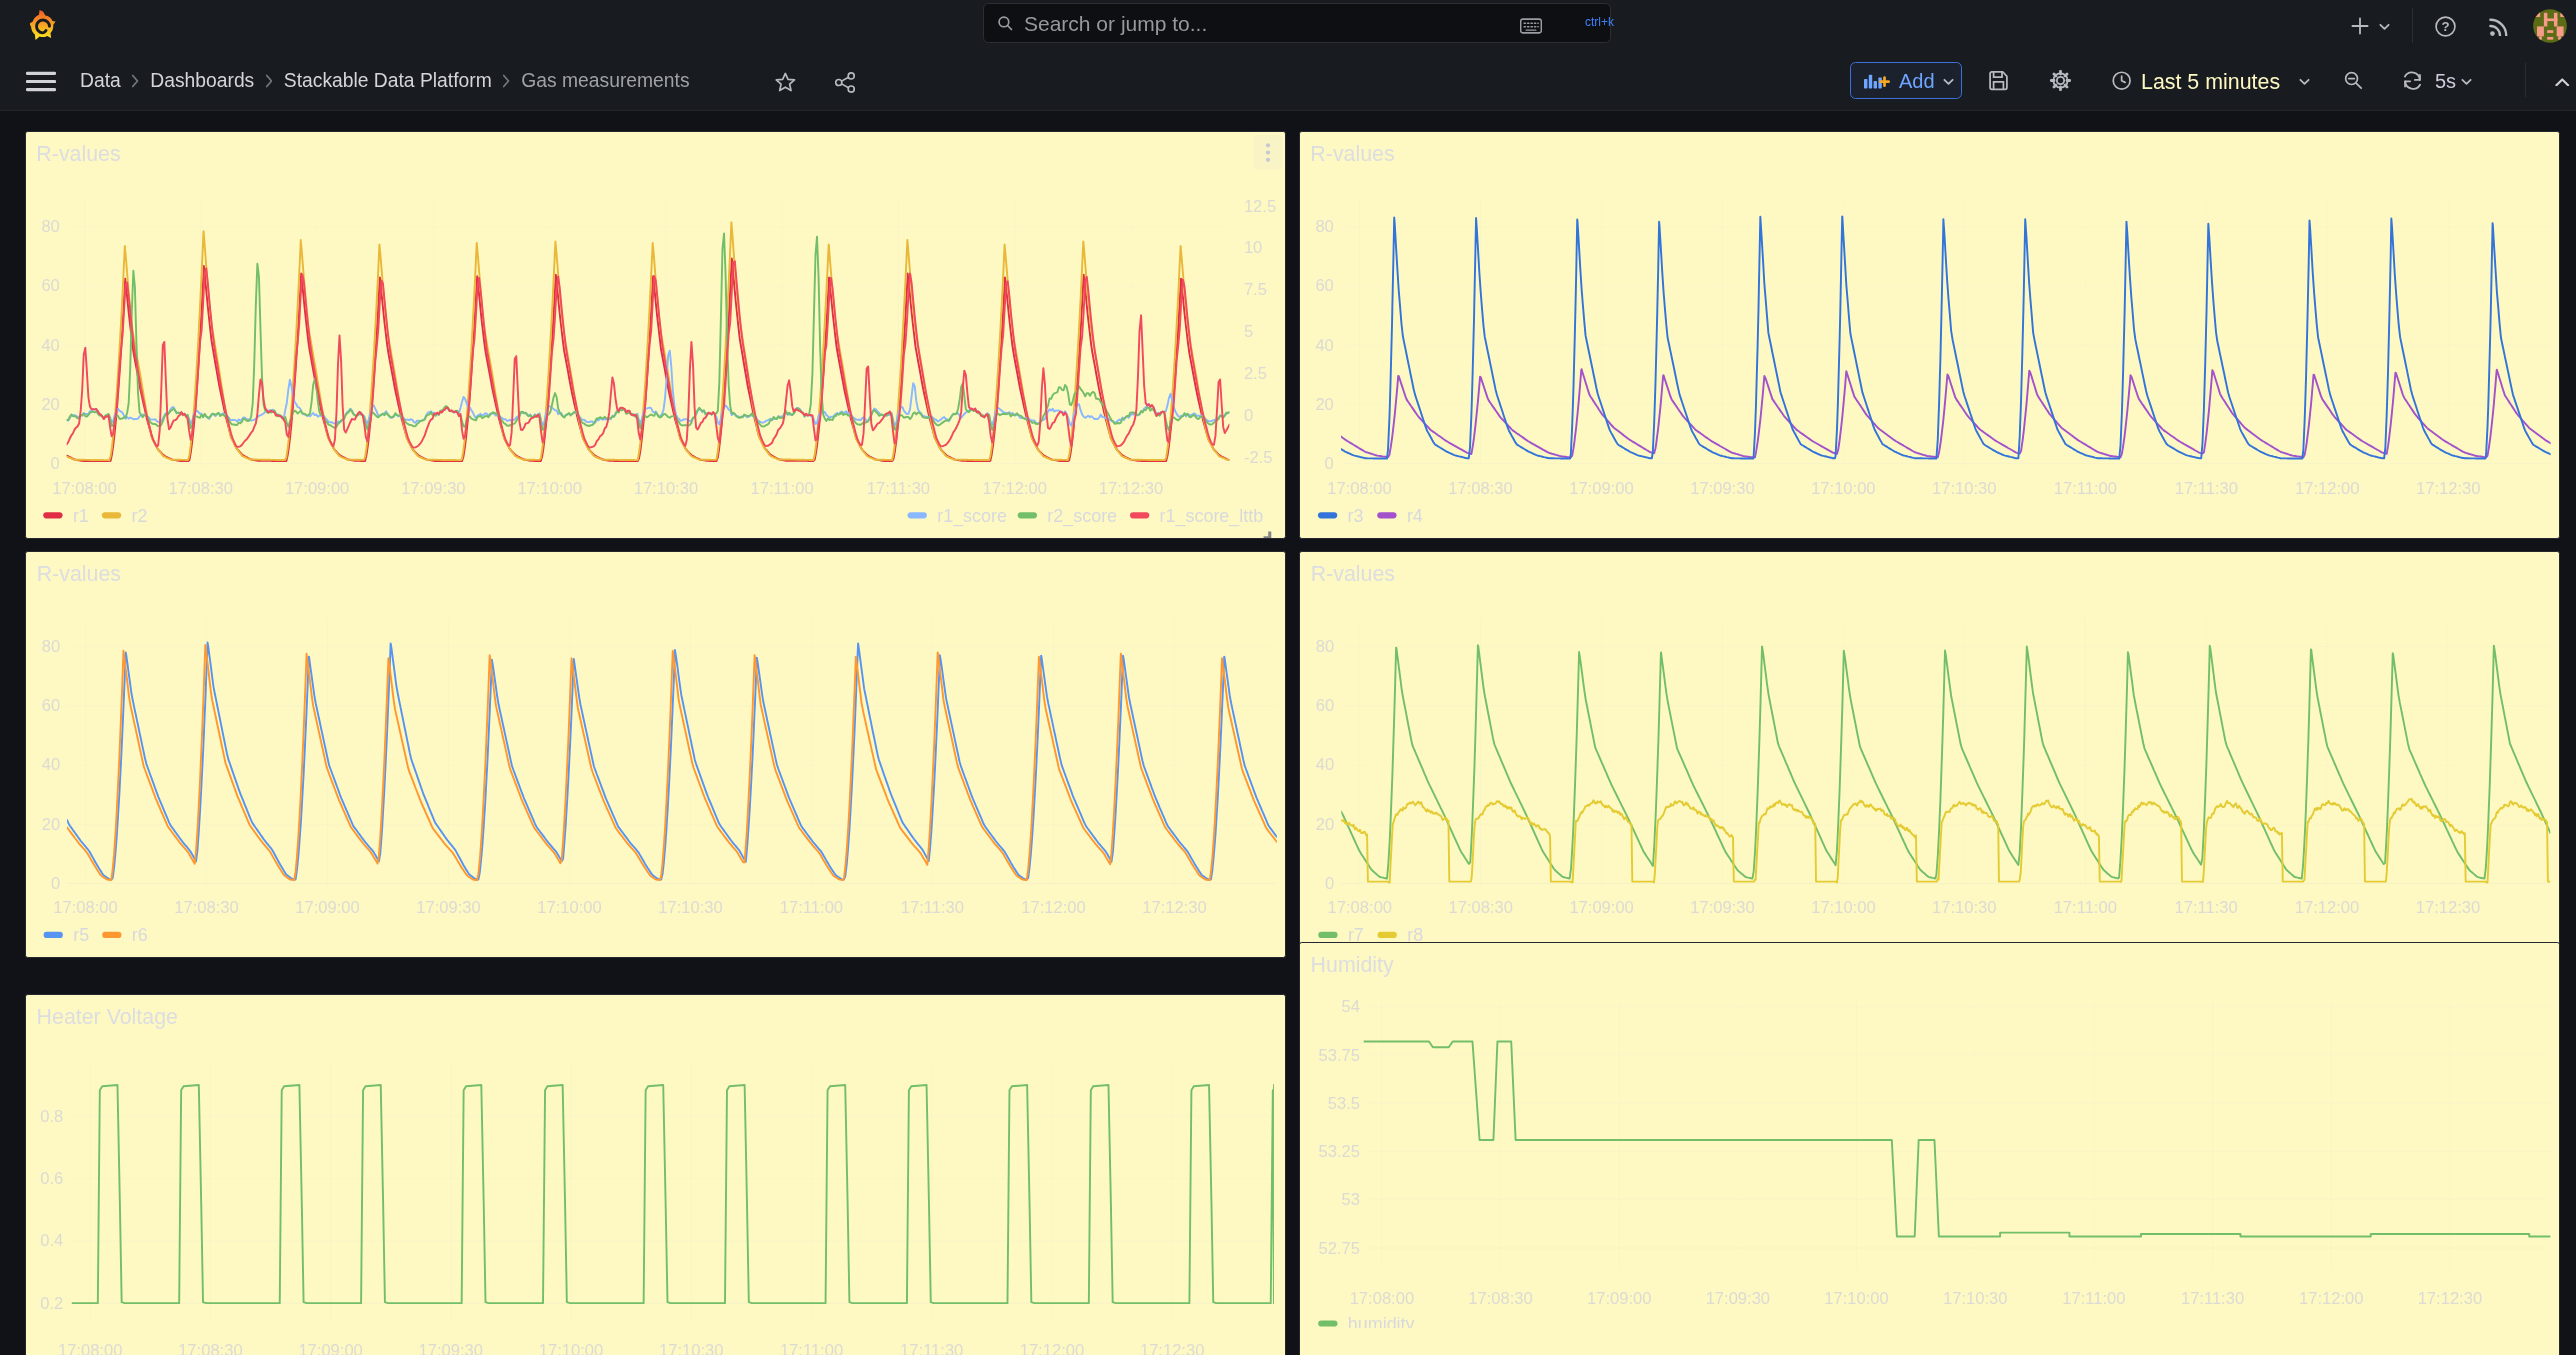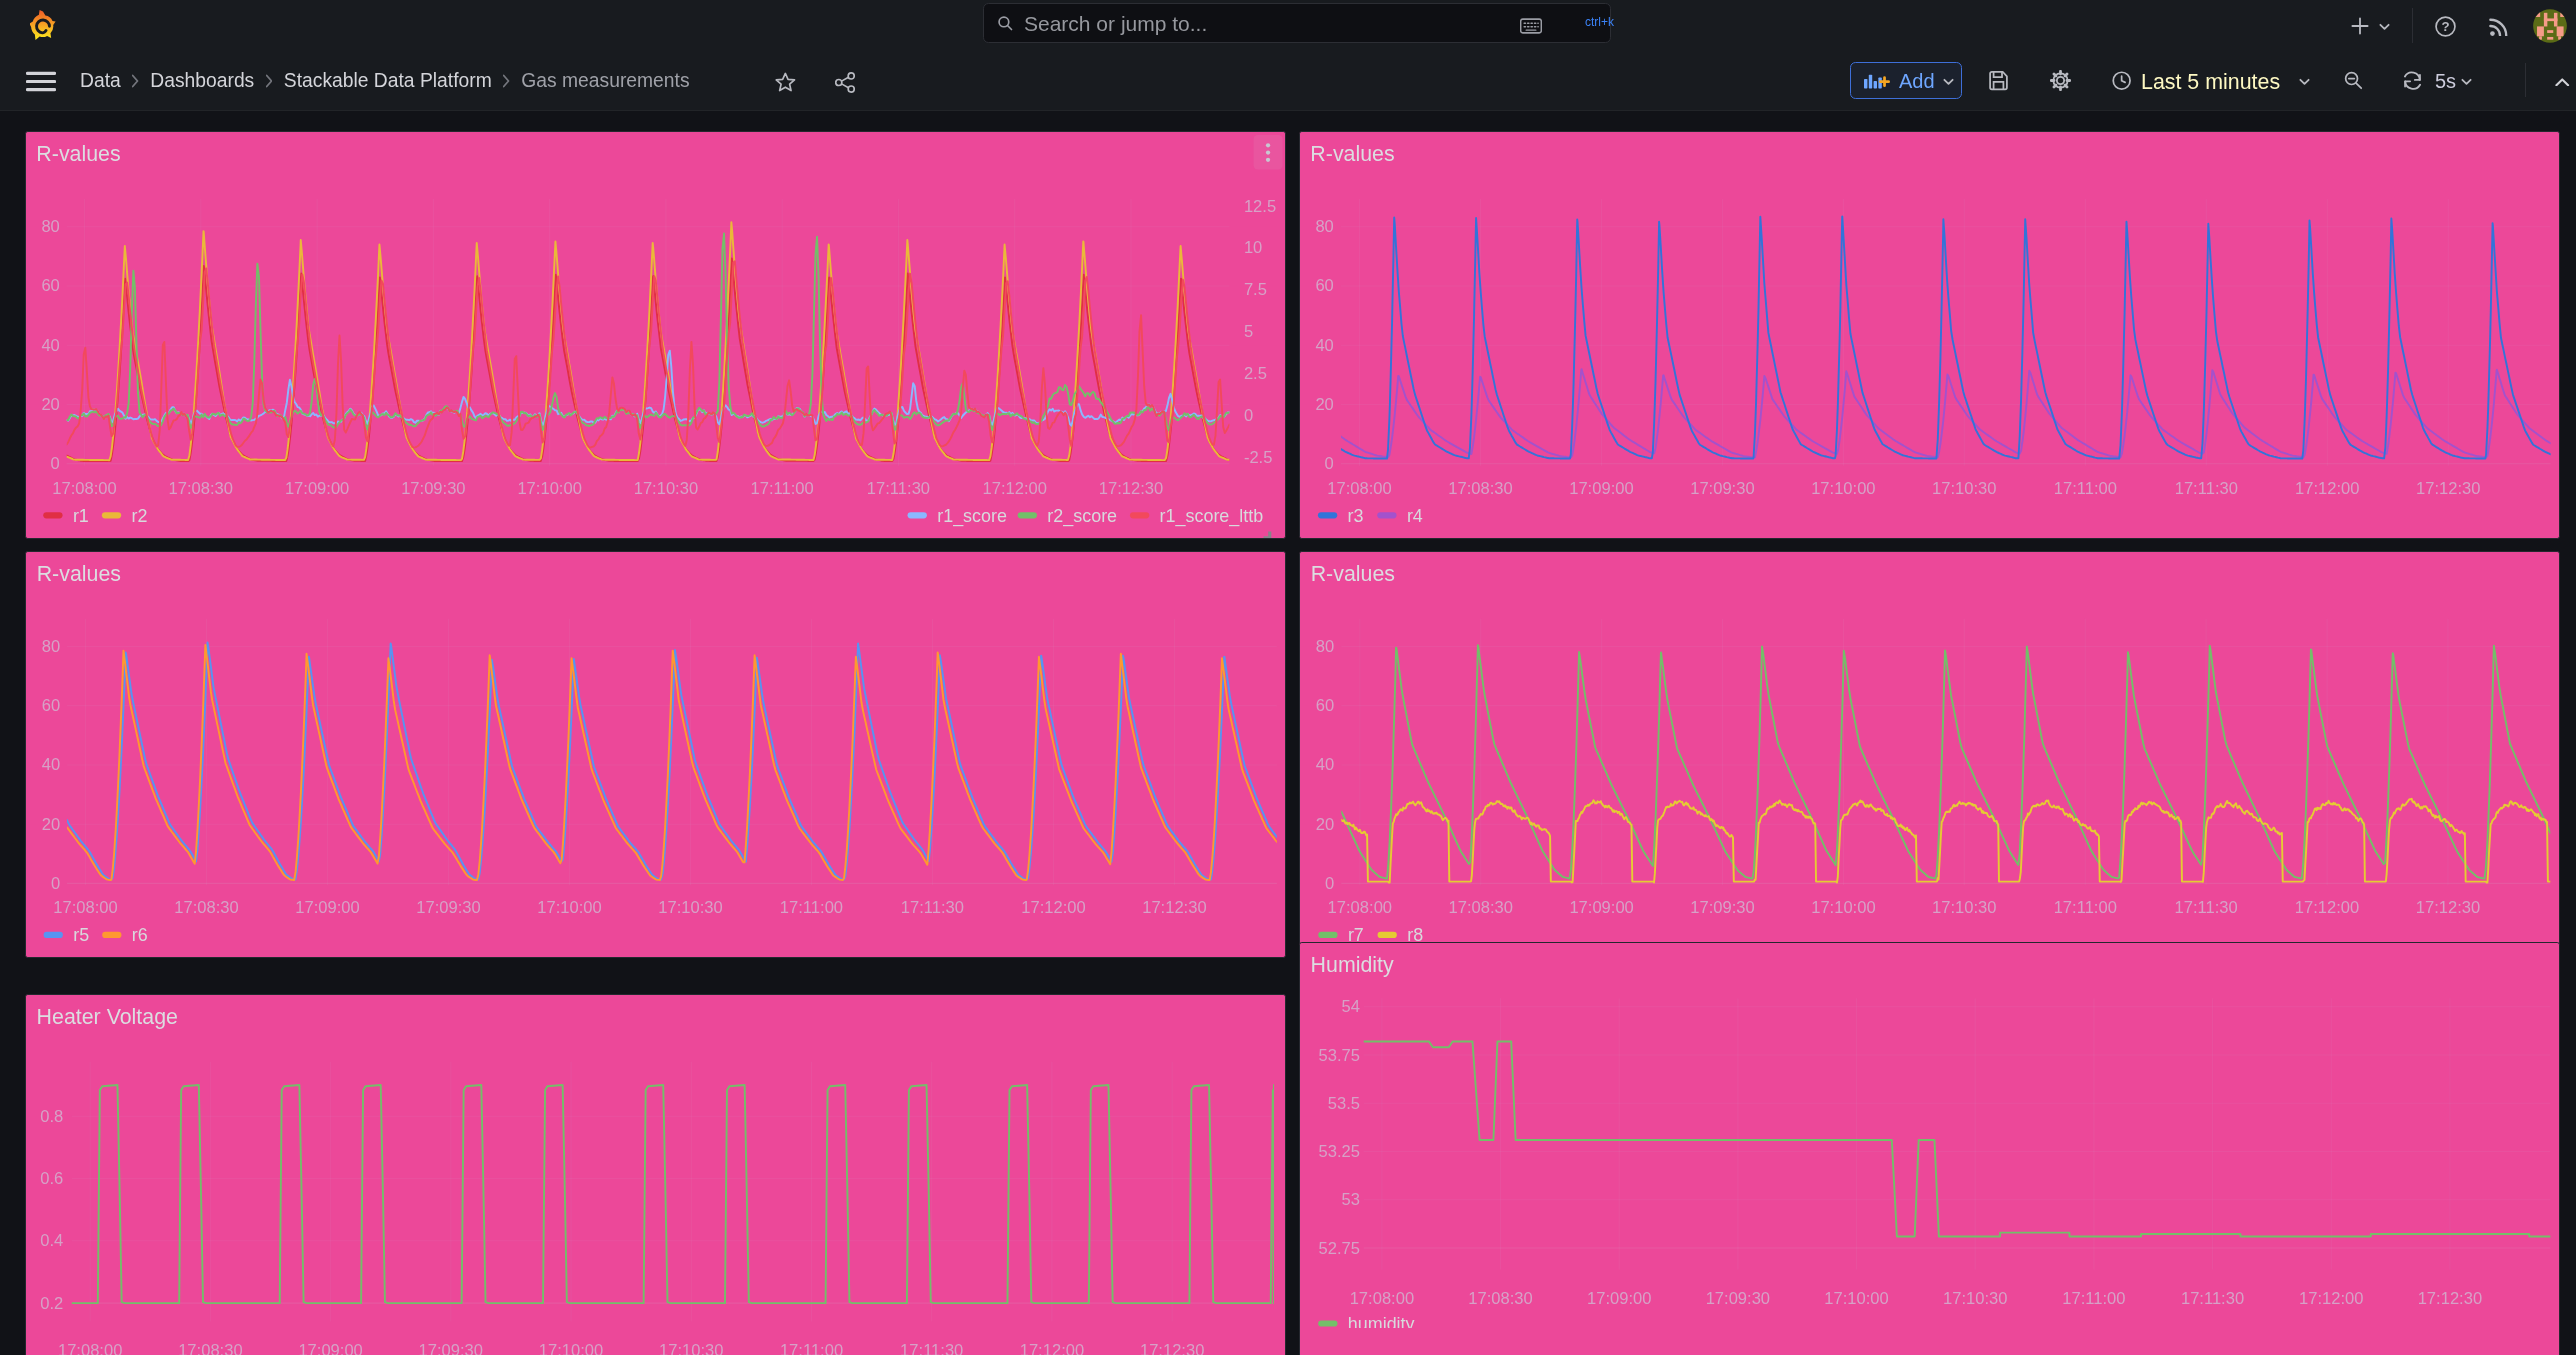--- a/index.html
+++ b/index.html
@@ -1,16 +1,16 @@
 <!DOCTYPE html>
 <html style="font-size:11px"><head><meta charset="utf-8">
 <style>
 *{margin:0;padding:0;box-sizing:border-box}
 html,body{width:2576px;height:1356px;background:#111217;overflow:hidden;font-family:"Liberation Sans",sans-serif}
-.panel{position:absolute;background:#ec4899;border:1.4px solid #25272e;border-radius:2.8px;overflow:hidden}
+.panel{position:absolute;background:#fef9c3;border:1.4px solid #25272e;border-radius:2.8px;overflow:hidden}
 .ax{font-family:"Liberation Sans",sans-serif;font-size:24px;fill:rgba(204,204,220,0.68)}
 .leg{font-family:"Liberation Sans",sans-serif;font-size:26px;fill:#d8d9dd}
 .ptitle{font-family:"Liberation Sans",sans-serif;font-size:31px;font-weight:500;fill:#dcdde1}
 .crumbrow{position:absolute;top:70px;display:flex;align-items:center;font-size:19.3px;gap:11.7px}
 .csep{display:flex;align-items:center}
 </style></head>
 <body>
 <div style="position:absolute;left:0;top:0;width:2576px;height:64px;background:#181b1f;border-bottom:1.4px solid #26282e">
 <div style="position:absolute;left:30px;top:8.3px;width:26px;height:34px">
 <svg width="26" height="34" viewBox="0 0 76 100">

